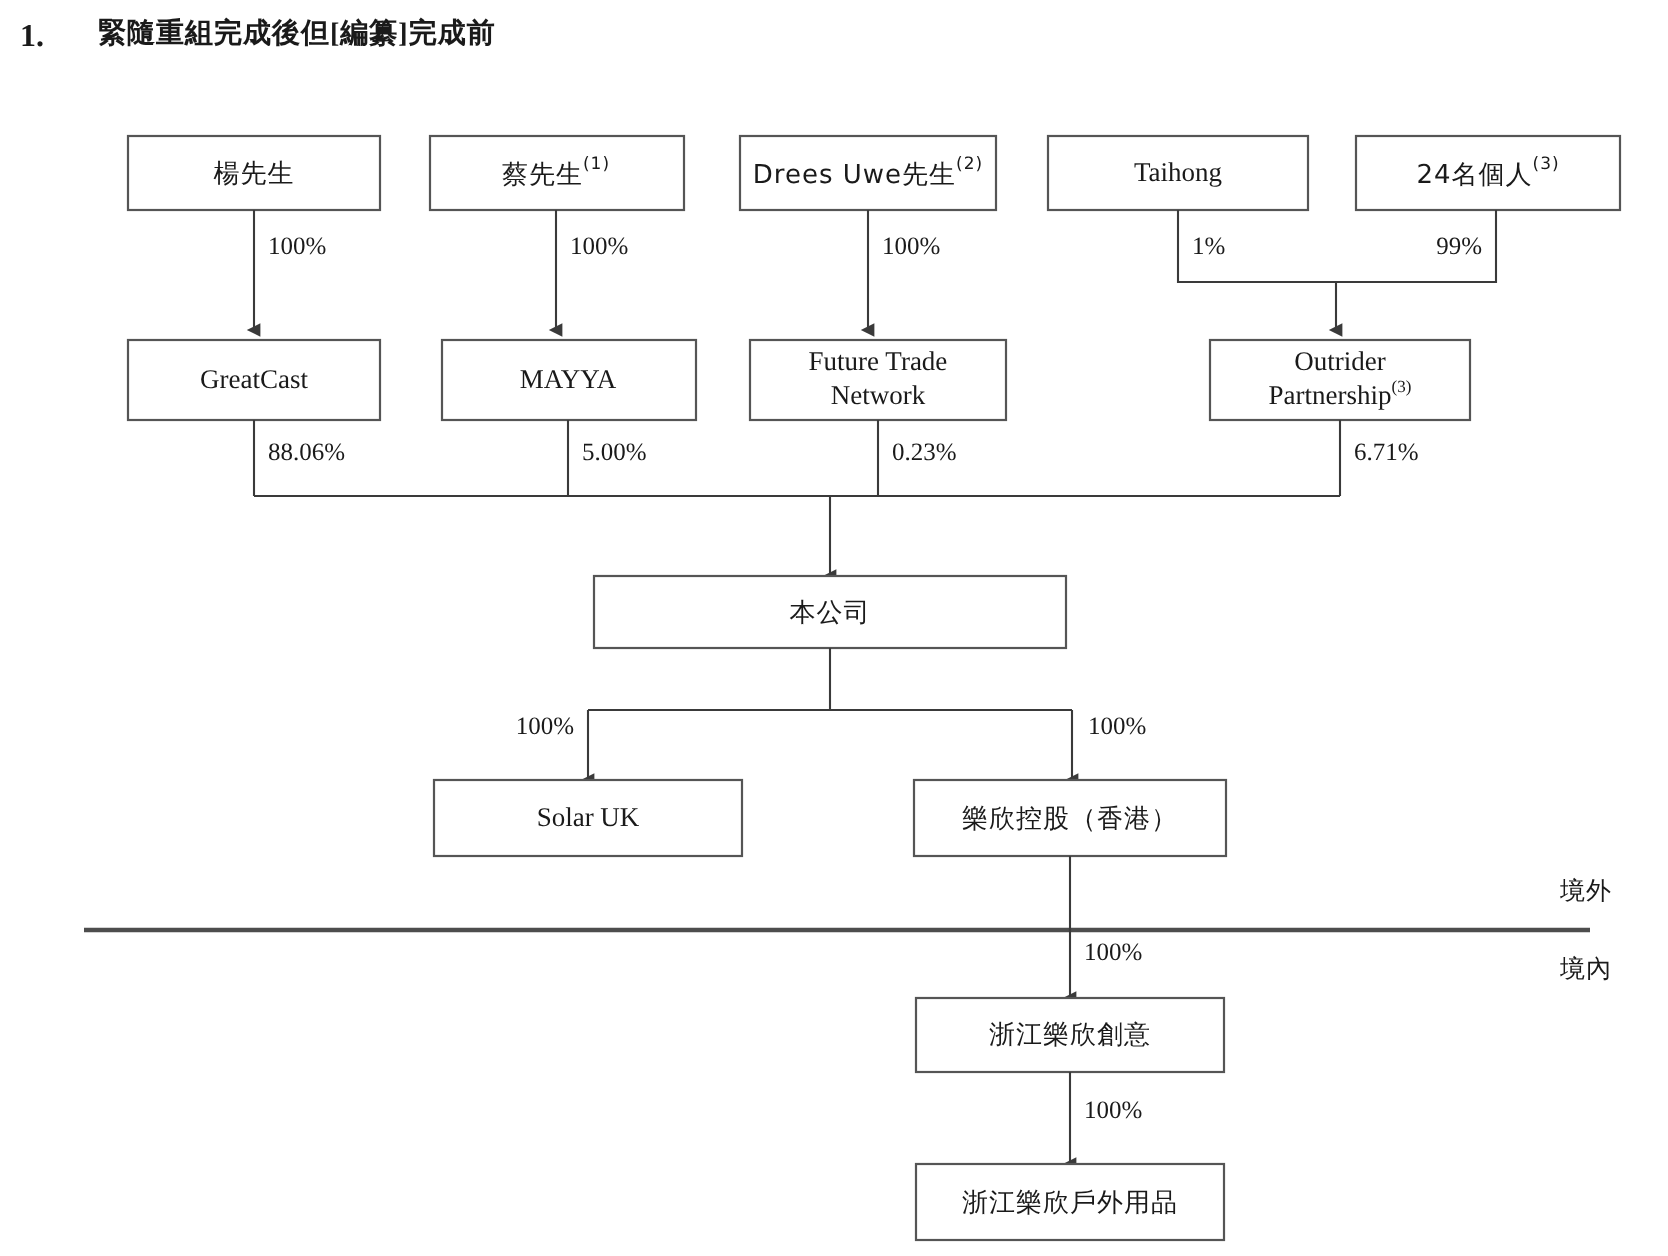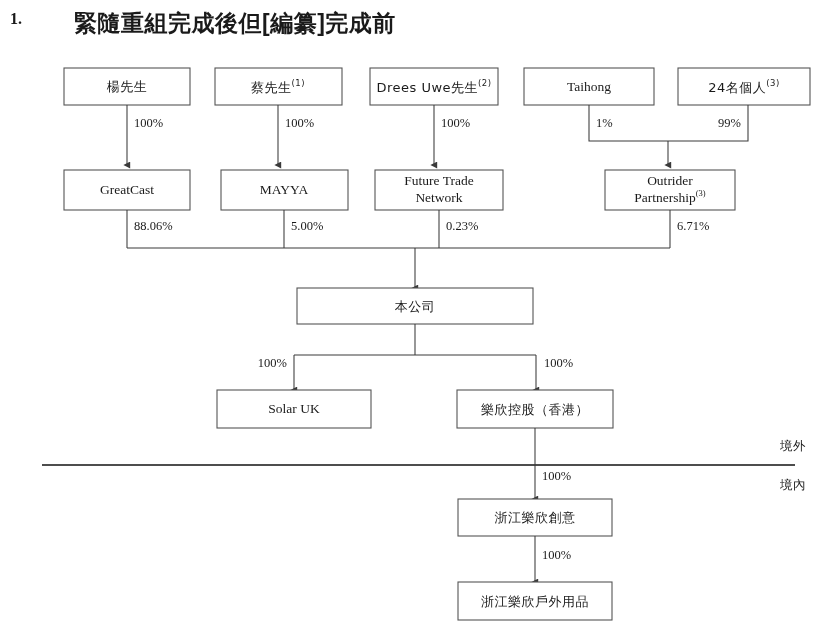--- a/index.html
+++ b/index.html
@@ -32,26 +32,26 @@
   .heading-num {
     position: absolute;
     left: 10px;
     top: 2px;
     font-weight: bold;
     font-size: 16px;
     font-family: "Liberation Serif", "DejaVu Serif", serif;
   }
   .heading-text {
     position: absolute;
-    left: 74px;
+    left: 49px;
     top: 0px;
     font-weight: bold;
-    font-size: 23px;
+    font-size: 14px;
     letter-spacing: 0.5px;
-    font-family: Liberation Sans, sans-serif;
+    font-family: Liberation Serif, serif;
   }
   svg.diagram {
     position: absolute;
     left: 0;
     top: 0;
     width: 834px;
     height: 628px;
   }
   .nodebox {
     fill: #ffffff;

